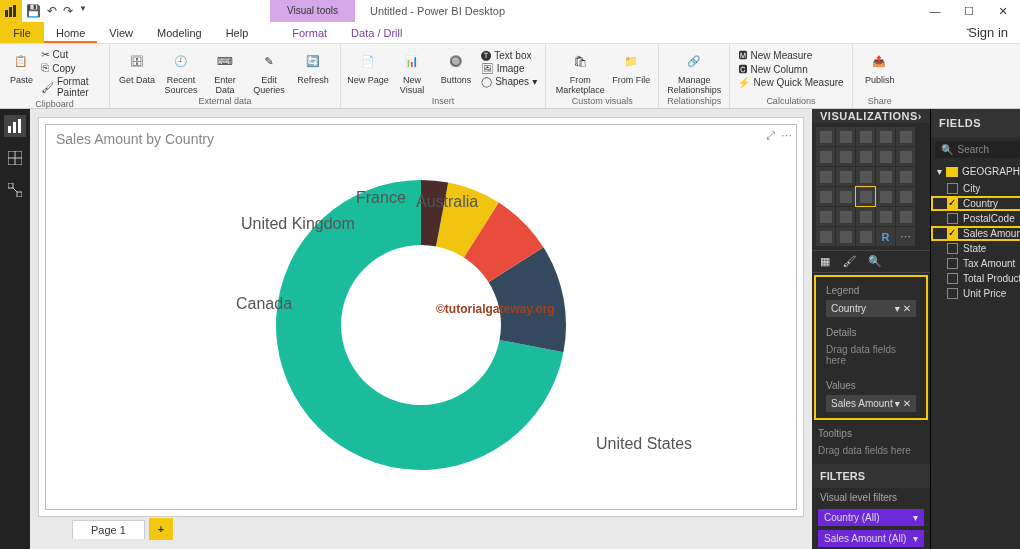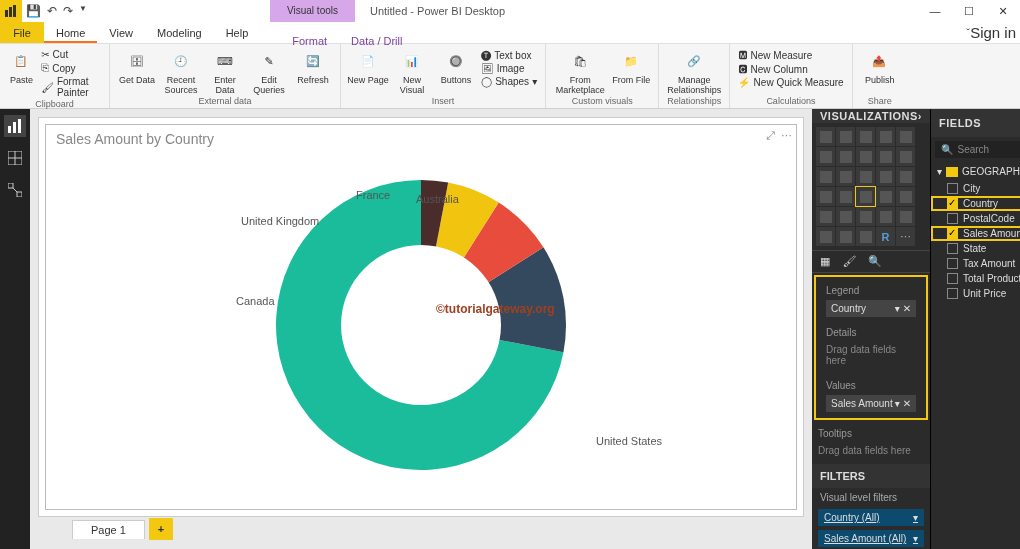--- a/index.html
+++ b/index.html
@@ -9,63 +9,63 @@
 .qat { display:flex; gap:6px; margin-left:4px; }
 .qat span { font-size:12px; color:#444; cursor:pointer; }
 .vt-tab { position:absolute; left:270px; top:0; width:85px; height:22px; background:#d6a8e9; text-align:center; line-height:22px; font-size:10px; }
 .title-text { position:absolute; left:370px; top:0; line-height:22px; font-size:11px; color:#555; }
 .win-btns { position:absolute; right:0; top:0; display:flex; }
 .win-btns div { width:34px; height:22px; text-align:center; line-height:22px; font-size:11px; cursor:pointer; }
 .tabstrip { height:22px; background:#fff; display:flex; border-bottom:1px solid #e0e0e0; padding-left:0; position:relative; }
 .file-tab { width:44px; background:#f2c811; color:#333; text-align:center; line-height:22px; font-size:11px; }
 .mtab { padding:0 12px; line-height:22px; font-size:11px; cursor:pointer; }
 .mtab.active { border-bottom:2px solid #f97316; }
-.mtab.purple { color:#7b3fa0;margin-top:8px; }
-.signin { position:absolute; right:4px; line-height:22px; font-size:15px; }
+.mtab.purple { color:#7b3fa0; }
+.signin { position:absolute; right:12px; line-height:22px; font-size:13px; }
 .help-ic { position:absolute; right:50px; line-height:22px; font-size:11px;}
 .ribbon { height:65px; background:#f5f5f5; border-bottom:1px solid #d0d0d0; display:flex; }
 .rgroup { border-right:1px solid #ddd; padding:2px 6px; display:flex; flex-direction:column; justify-content:space-between;}
 .rgroup-body { display:flex; flex:1; align-items:flex-start; gap:2px; }
 .rgroup-label { font-size:9px; text-align:center; color:#666; }
 .rbtn { display:flex; flex-direction:column; align-items:center; width:42px; padding-top:2px; cursor:pointer;}
 .rbtn-ic { width:26px; height:26px; display:flex; align-items:center; justify-content:center; }
 .rbtn-lbl { font-size:9px; text-align:center; line-height:10px; margin-top:1px;}
 .rsmall { display:flex; align-items:center; gap:3px; font-size:10px; padding:1px 2px; cursor:pointer;}
 .rsmall-stack { display:flex; flex-direction:column; gap:0px; padding-top:2px;}
 .workspace { display:flex; height:440px; }
 .leftbar { width:30px; background:#222; display:flex; flex-direction:column; align-items:center; padding-top:6px; gap:10px;}
 .leftbar div { width:22px; height:22px; color:#ccc; display:flex; align-items:center; justify-content:center; cursor:pointer;}
 .leftbar div.active { background:#444; }
 .canvas-wrap { flex:1; background:#e9e9e9; padding:8px; display:flex; flex-direction:column; position:relative;}
 .canvas { flex:1; background:#fff; border:1px solid #ccc; position:relative; }
 .chart-box { position:absolute; left:6px; top:6px; right:6px; bottom:6px; border:1px solid #bbb; }
 .chart-title { position:absolute; left:10px; top:6px; font-size:14px; color:#888; }
 .chart-corner { position:absolute; right:4px; top:4px; display:flex; gap:6px; color:#888; font-size:11px;}
 .donut-wrap { position:absolute; left:50%; top:52%; transform:translate(-50%,-50%); }
-.donut-label { position:absolute; font-size:11px; color:#555; }
+.donut-label { position:absolute; font-size:16px; color:#555; }
 .watermark { position:absolute; left:52%; top:46%; font-size:12px; color:#a04020; font-weight:bold; }
 .page-tabs { height:24px; display:flex; align-items:center; gap:4px; margin-top:0; }
 .page-tab { background:#fff; border:1px solid #ccc; border-bottom:none; padding:3px 18px; font-size:11px; cursor:pointer;}
 .page-add { width:24px; height:22px; background:#f2c811; text-align:center; line-height:22px; font-weight:bold; cursor:pointer;}
 .rightpanes { width:208px; background:#2b2b2b; color:#ddd; display:flex; }
 .viz-pane { width:130px; border-right:1px solid #000; display:flex; flex-direction:column; }
 .fields-pane { flex:1; display:flex; flex-direction:column; }
 .pane-hdr { height:28px; background:#333; display:flex; align-items:center; justify-content:space-between; padding:0 8px; font-size:11px; font-weight:bold; letter-spacing:0.5px;}
 .viz-grid { display:flex; flex-wrap:wrap; padding:4px; gap:1px; }
 .viz-cell { width:19px; height:19px; background:#3a3a3a; display:flex; align-items:center; justify-content:center; cursor:pointer; }
 .viz-cell.sel { outline:1px solid #f2c811; }
 .viz-sub { display:flex; gap:12px; padding:4px 8px; border-top:1px solid #444; border-bottom:1px solid #444;}
 .well { padding:4px 6px; font-size:10px; }
 .well-hdr { color:#999; font-size:10px; padding:2px 0;}
 .well-item { background:#444; padding:3px 5px; display:flex; justify-content:space-between; align-items:center; font-size:10px; margin-top:2px;}
 .well-placeholder { color:#888; font-size:10px; padding:4px 0;}
 .well-box { border:2px solid #f2c811; padding:2px 4px; margin:2px 2px;}
 .filters-hdr { background:#333; padding:6px 8px; font-size:11px; font-weight:bold; margin-top:auto;}
 .filter-sub { padding:4px 8px; font-size:10px; color:#aaa;}
-.filter-item { background:#0c4a6e; padding:3px 6px; margin:2px 6px; font-size:10px; display:flex; justify-content:space-between;text-decoration:underline;}
+.filter-item { background:#6d28d9; padding:3px 6px; margin:2px 6px; font-size:10px; display:flex; justify-content:space-between;}
 .search-box { background:#222; margin:4px; padding:3px 6px; font-size:10px; color:#888; display:flex; align-items:center; gap:4px;}
 .table-hdr { padding:4px 6px; font-size:10px; display:flex; align-items:center; gap:4px;}
 .tbl-ic { width:12px; height:10px; background:#f2c811;}
 .field-row { display:flex; align-items:center; gap:5px; padding:2px 8px 2px 16px; font-size:10px; cursor:pointer;}
 .field-row.hl { border:2px solid #f2c811; padding:0 6px 0 14px;}
 .cb { width:11px; height:11px; border:1px solid #888; display:inline-block;}
 .cb.chk { background:#f2c811; border-color:#f2c811; position:relative;}
 .cb.chk::after { content:"✓"; position:absolute; left:0; top:-2px; font-size:10px; color:#000;}
 svg { display:block; }
 </style>

